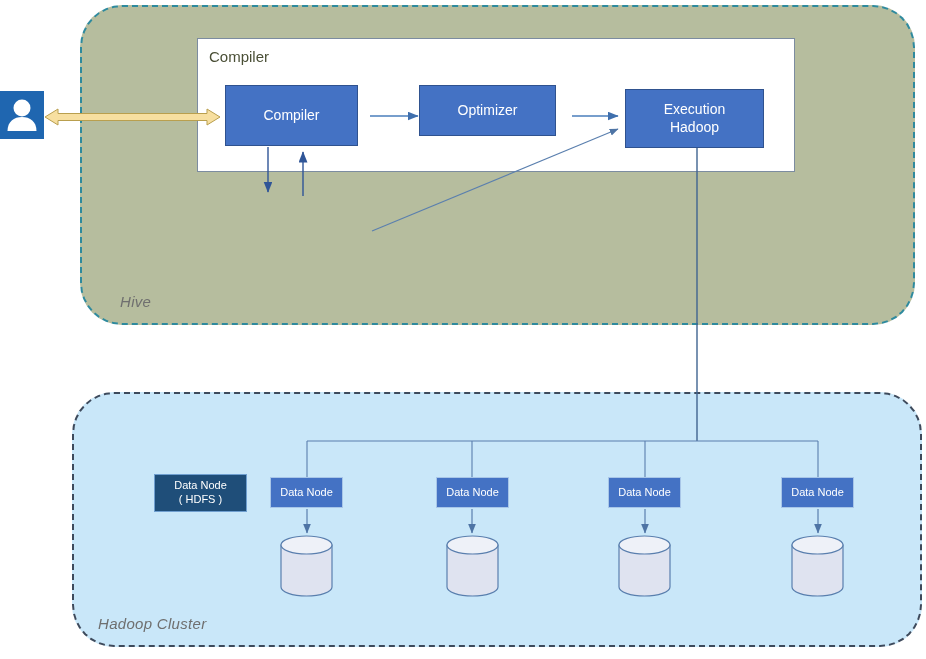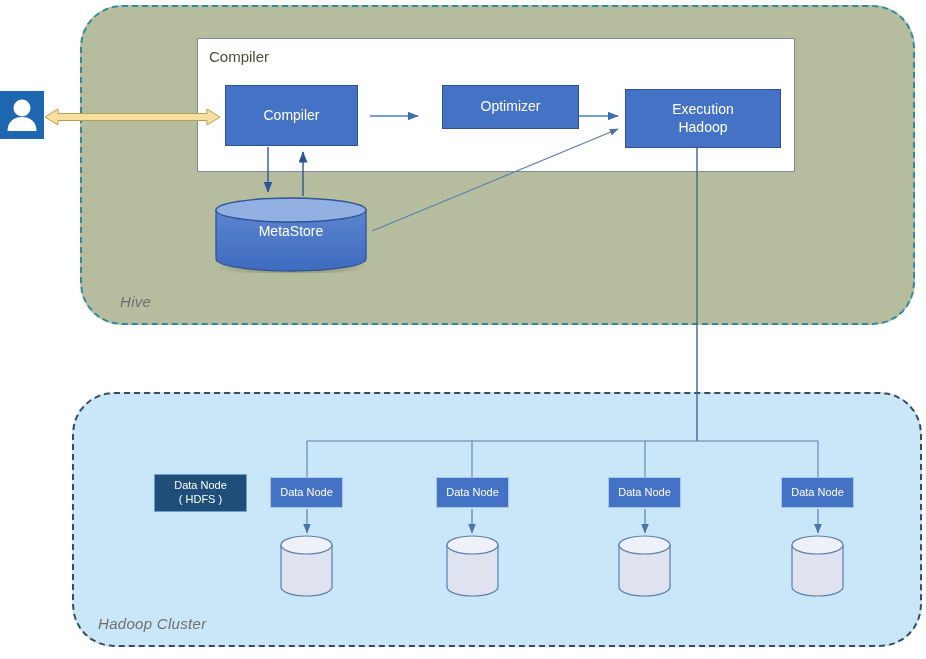--- a/index.html
+++ b/index.html
@@ -89,22 +89,22 @@
     border: 1px solid #2f528f;
     color: #ffffff;
     font-size: 14px;
     display: flex;
     align-items: center;
     justify-content: center;
     text-align: center;
     line-height: 1.25;
   }
   #box-compiler  { left: 225px; top: 85px;  width: 133px; height: 61px; }
-  #box-optimizer { left: 442px; top: 85px;  width: 137px; height: 44px; justify-content: center; }
-  #box-exec      { left: 625px; top: 89px;  width: 156px; height: 59px; }
+  #box-optimizer { left: 419px; top: 85px;  width: 137px; height: 51px; justify-content: center; }
+  #box-exec      { left: 625px; top: 89px;  width: 139px; height: 59px; }
 
   
   #metastore {
     position: absolute;
     left: 211px;
     top: 197px;
     width: 160px;
     height: 76px;
   }
   #metastore-label {
@@ -246,28 +246,20 @@
     <span>Optimizer</span>
   </div>
 
   <div class="proc-box" id="box-exec">
     <span>
       <span>Execution</span><br>
       <span>Hadoop</span>
     </span>
   </div>
 
-  <div id="metastore">
-    <svg width="160" height="76" viewBox="0 0 160 76">
-      <ellipse cx="80" cy="70" rx="76" ry="9" fill="url(#ms-shadow)"></ellipse>
-      <path d="M5,13 L5,62 A75,12 0 0 0 155,62 L155,13 Z" fill="url(#cyl-grad-blue)" stroke="#2f5597" stroke-width="1.3"></path>
-      <ellipse cx="80" cy="13" rx="75" ry="12" fill="#93b0e3" stroke="#2f5597" stroke-width="1.3"></ellipse>
-    </svg>
-    <div id="metastore-label">MetaStore</div>
-  </div>
 
   <div class="dn-box hdfs" id="dn-hdfs">
     <span>
       <span>Data Node</span><br>
       <span>( HDFS )</span>
     </span>
   </div>
 
   <div class="dn-box plain" id="dn-1">
     <span>Data Node</span>

